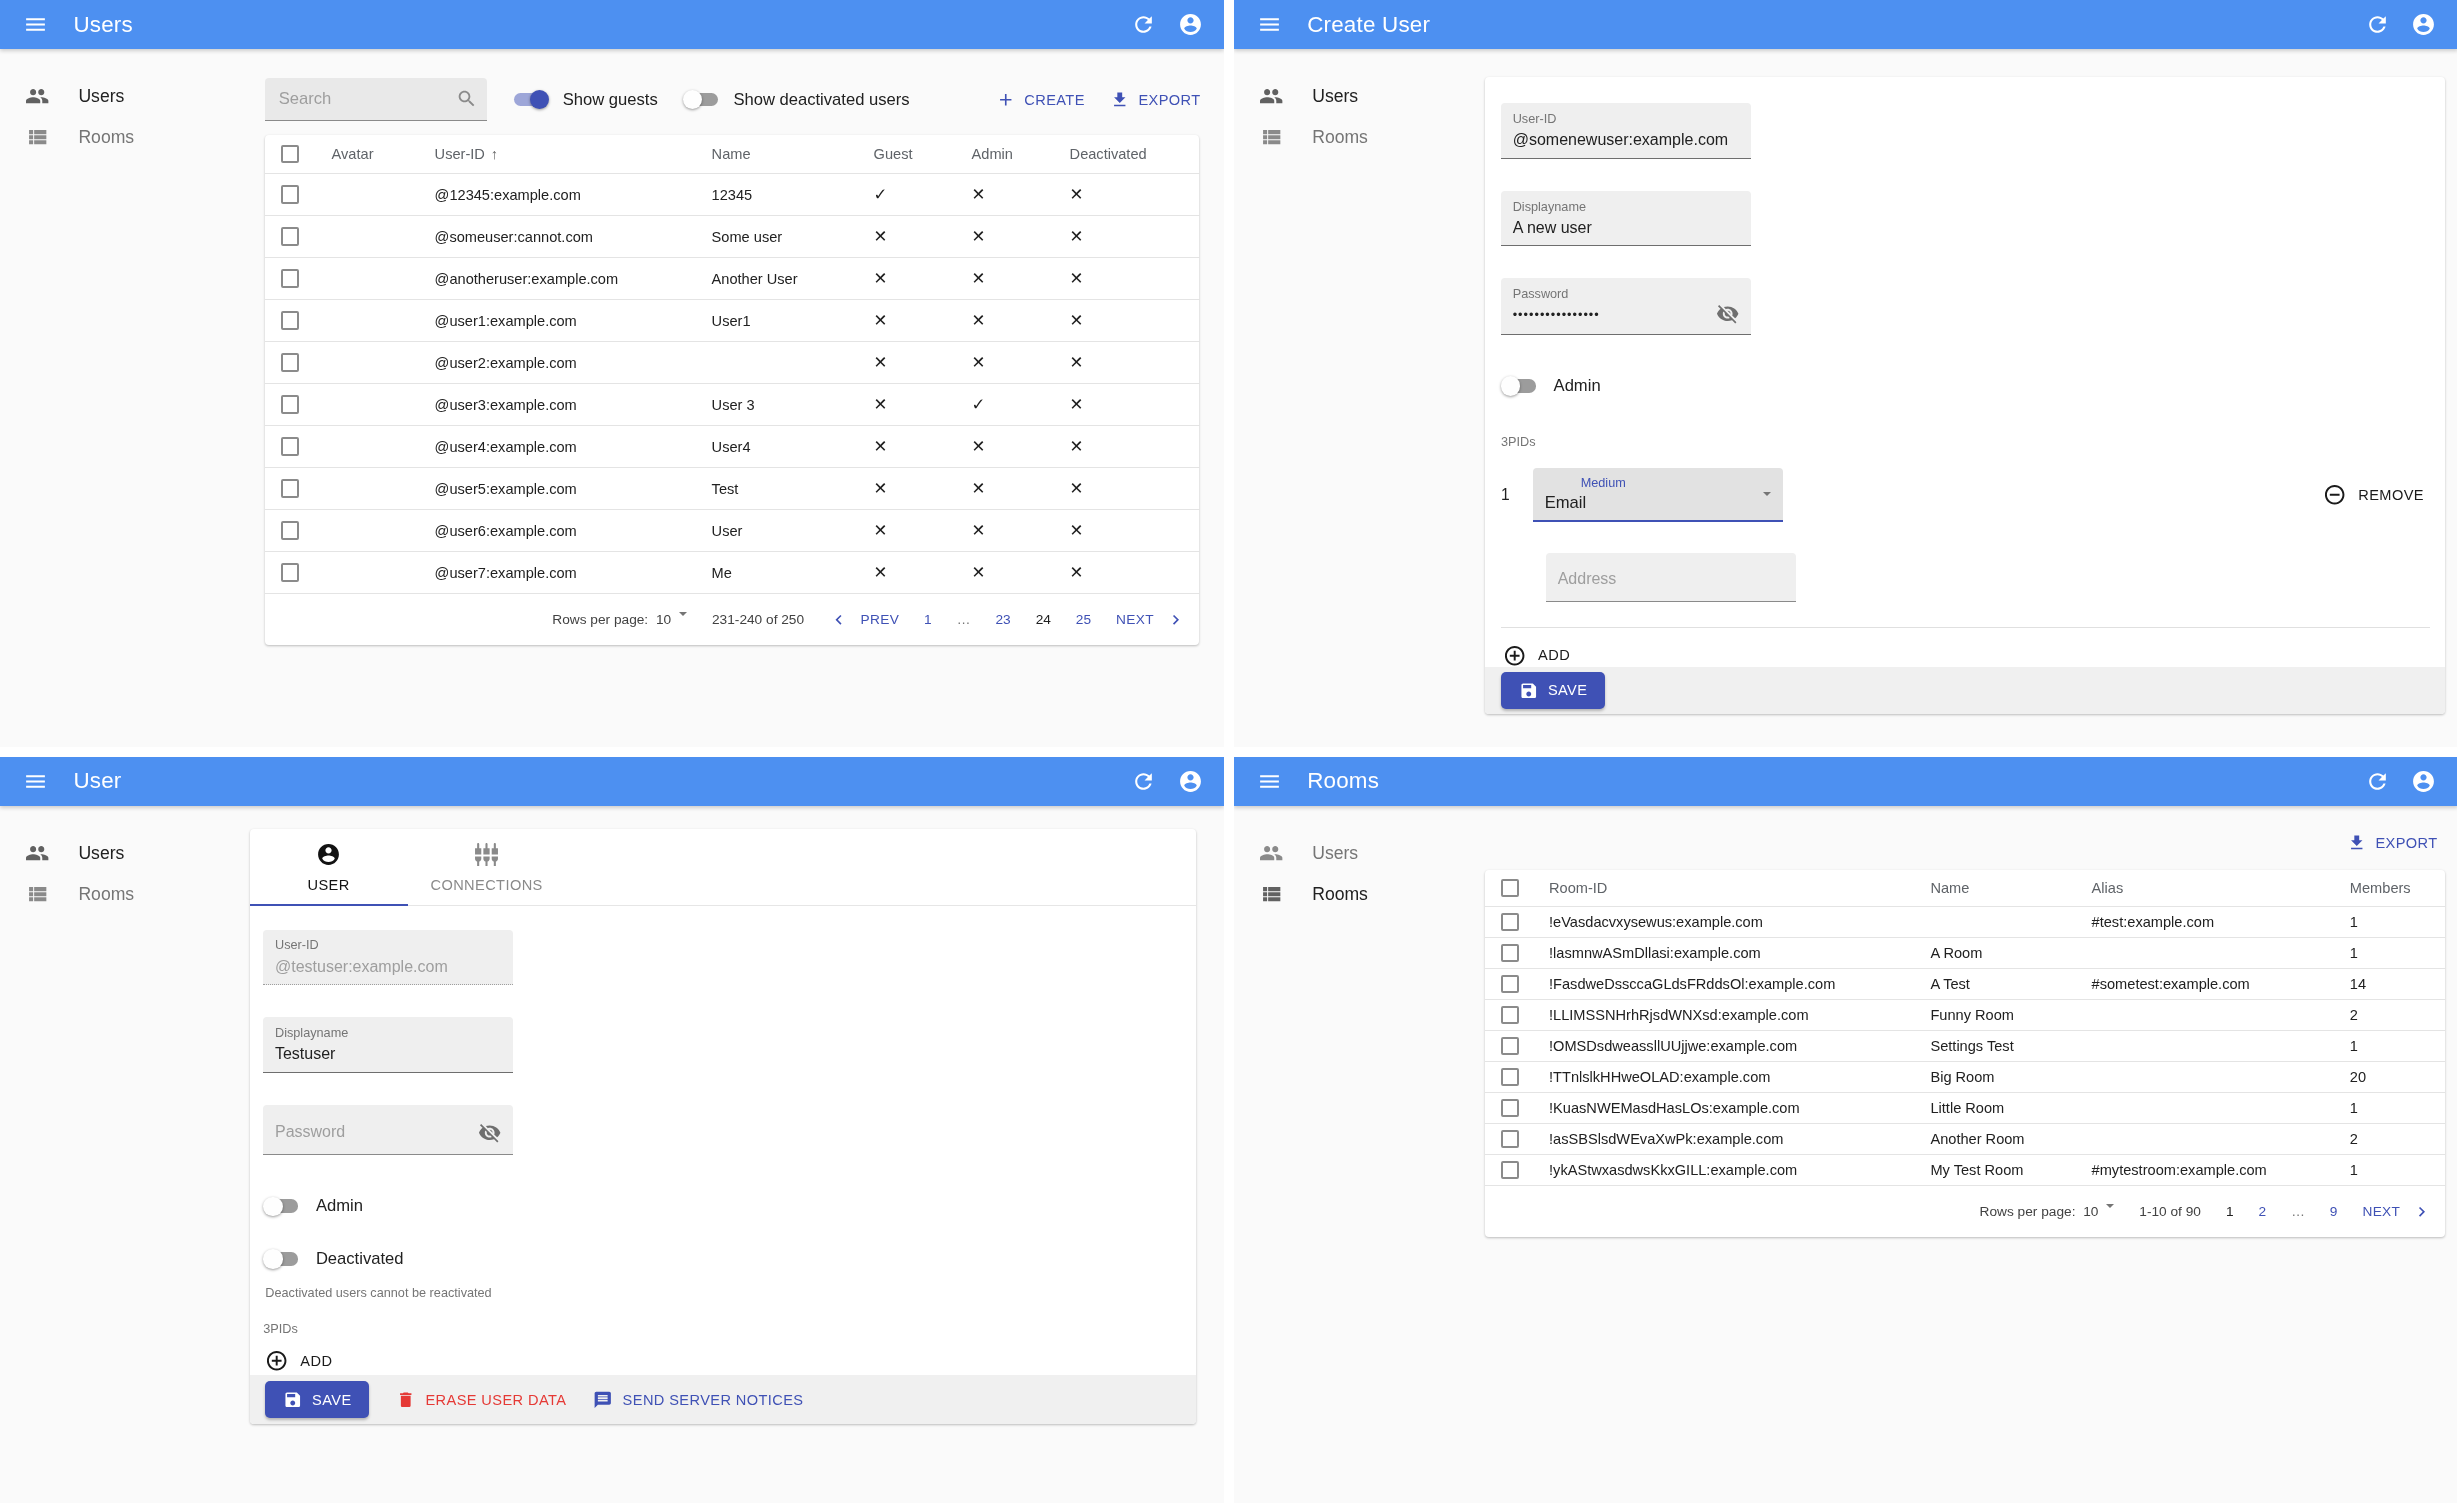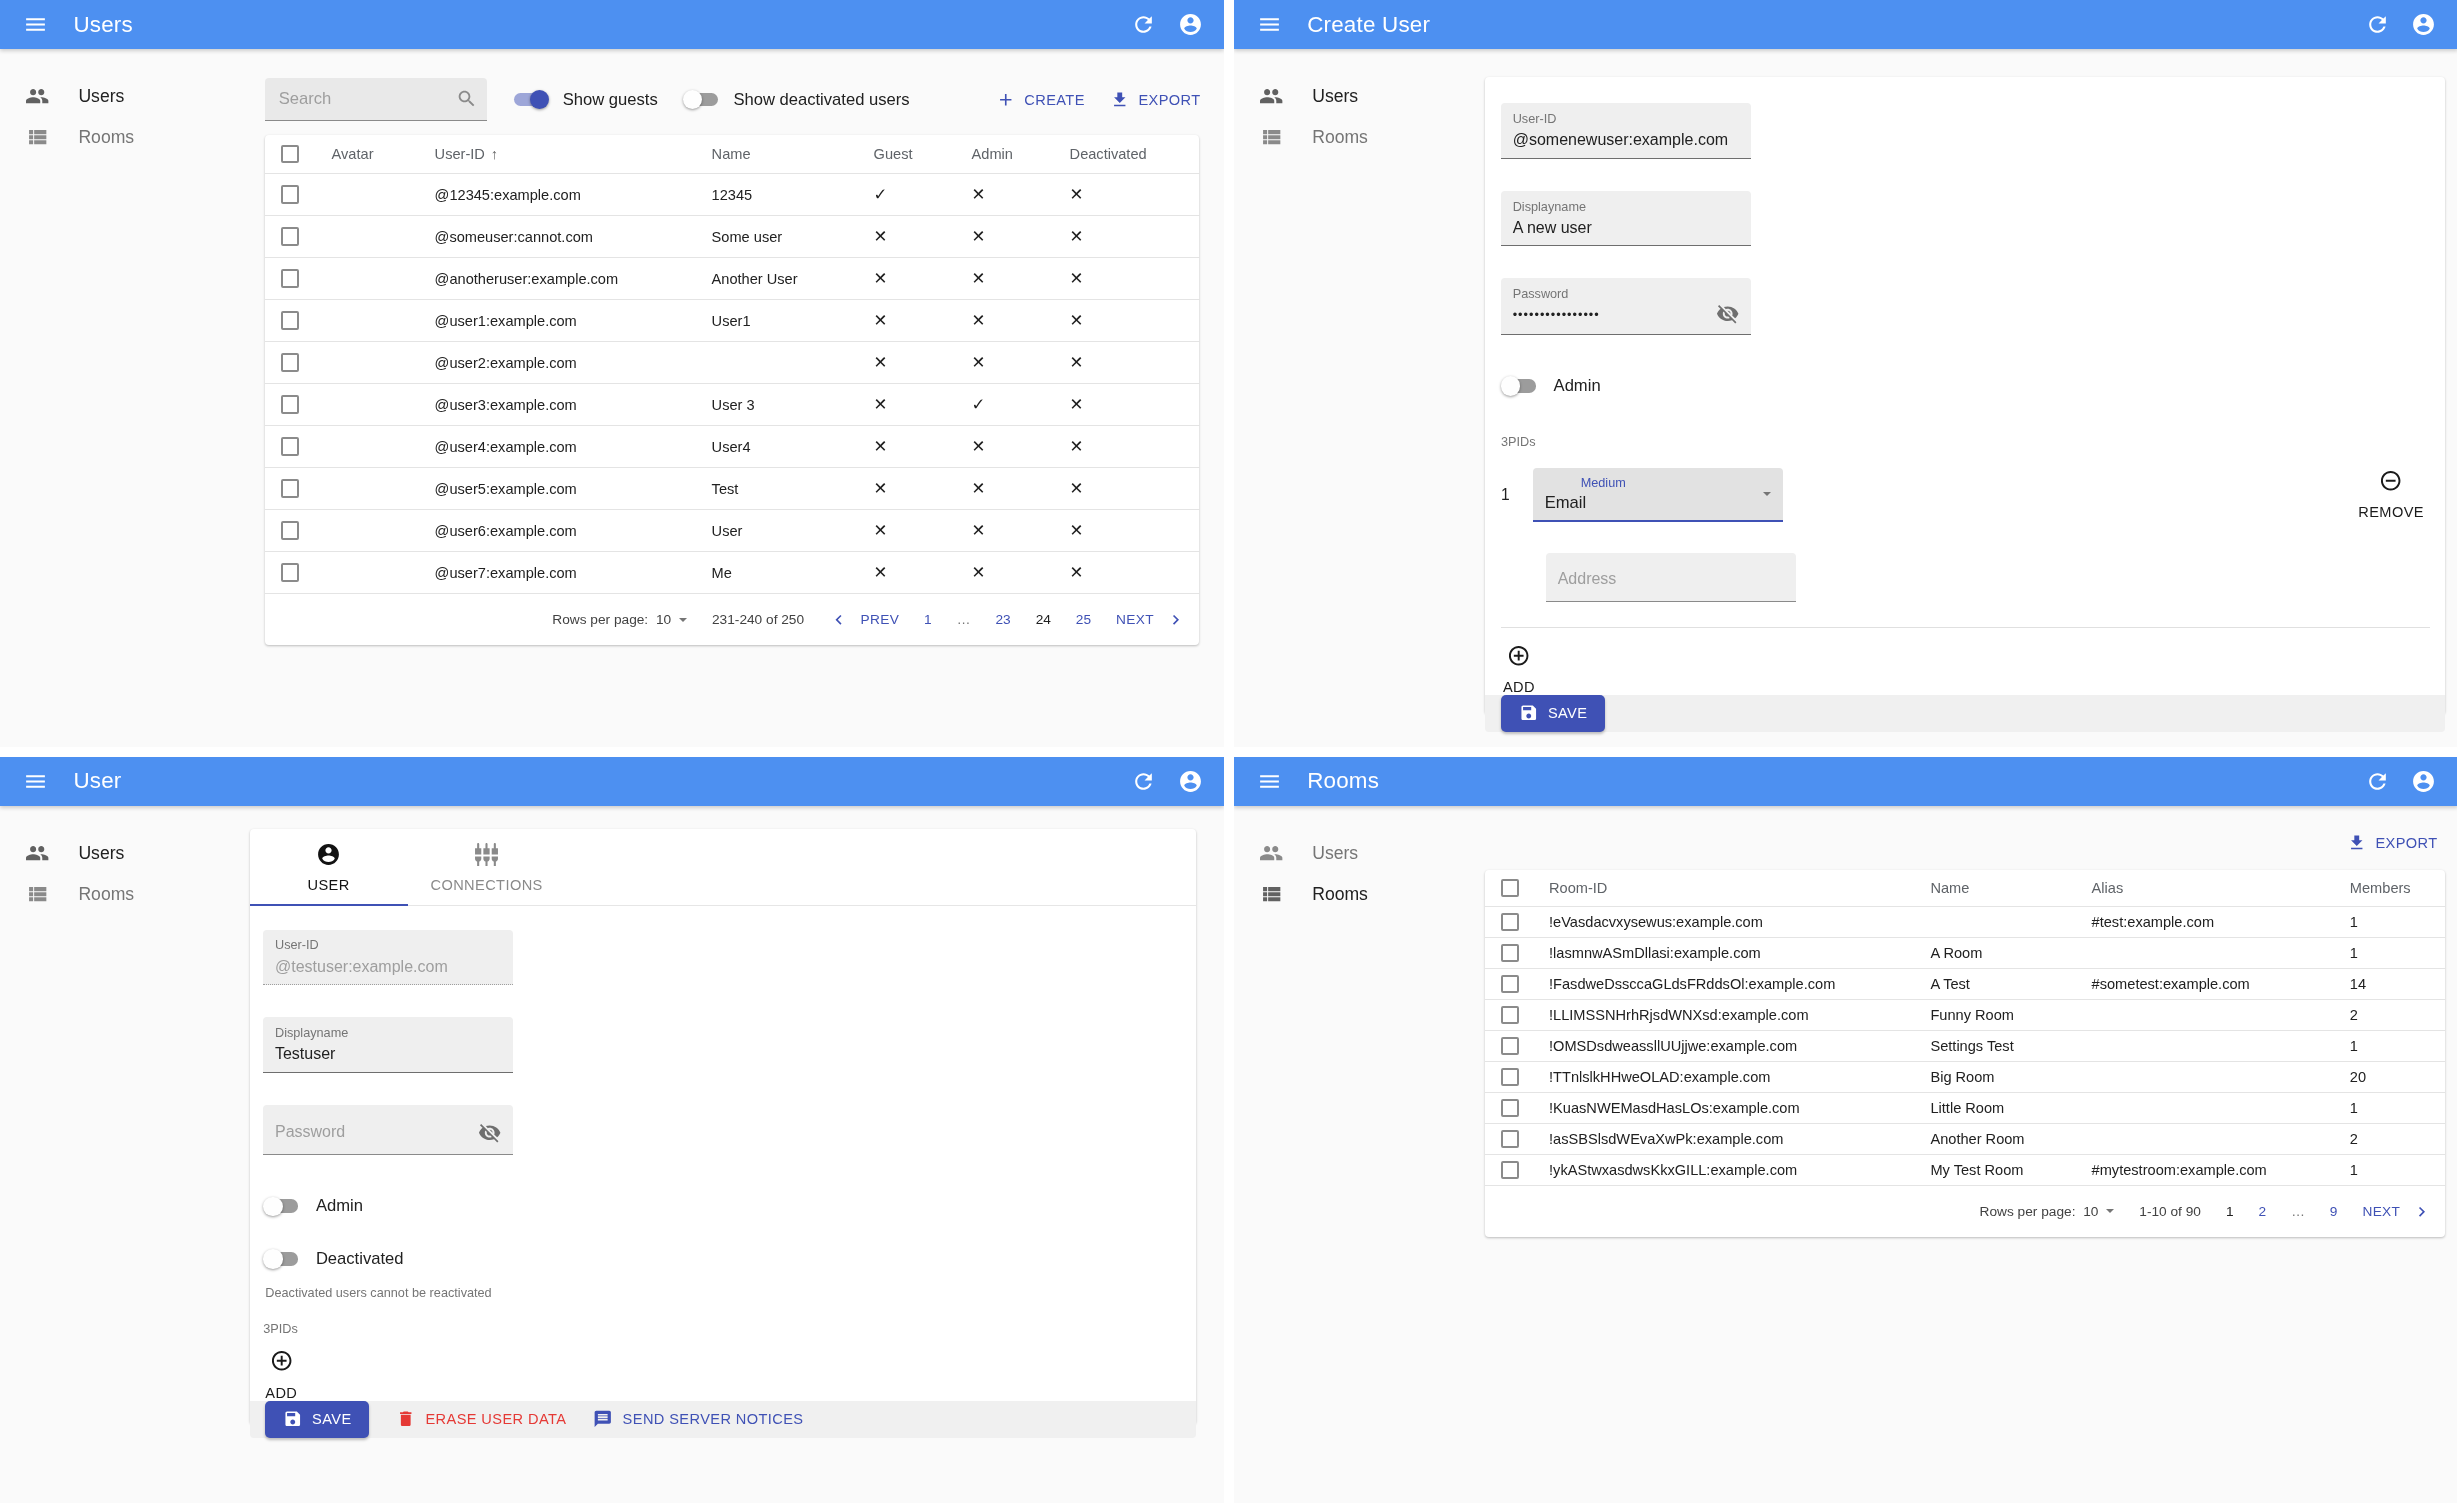--- a/index.html
+++ b/index.html
@@ -50,21 +50,21 @@
   .mark{font-size:16.6px; color:#1d1d1d;}
   .sortarrow{color:#616161; font-size:14.6px; margin-left:5.9px;}
 
   
   .pager{display:flex; align-items:center; justify-content:flex-end; gap:25px; height:51px; padding-right:13.7px; font-size:13.7px; color:#424242;}
   .pg-link{color:var(--primary); cursor:pointer;}
   .pg-cur{color:var(--ink);}
   .pg-gap{color:var(--muted);}
   .pg-btn{display:flex; align-items:center; gap:12px; color:var(--primary); font-weight:500; cursor:pointer; letter-spacing:0.3px;}
   .pg-btn .ic{width:19.5px; height:19.5px;}
-  .perpage{display:flex; align-items:center; gap:7.8px;}
+  .perpage{display:flex; gap:7.8px;}
   .caret{width:0; height:0; border-left:4.9px solid transparent; border-right:4.9px solid transparent; border-top:4.9px solid #757575; display:inline-block;}
 
   
   .filterbar{display:flex; align-items:center; margin-top:29px;}
   .searchbox{width:222px; height:43px; background:#e9e9e9; border-bottom:1px solid #8a8a8a; border-radius:3.9px 3.9px 0 0;
              display:flex; align-items:center; padding:0 9.8px 0 13.7px; cursor:text;}
   .searchbox .ph{flex:1; color:var(--faint); font-size:16.6px;}
   .searchbox .ic{width:21.5px; height:21.5px; color:#8a8a8a;}
   .switchrow{display:flex; align-items:flex-end; margin-left:25px; cursor:pointer;}
   .swlabel{font-size:16.6px; color:var(--ink); margin-left:13.7px;}
@@ -91,21 +91,21 @@
   .fieldrow{display:flex; align-items:center;}
   .eyeic{width:23.4px; height:23.4px; color:#6f6f6f; cursor:pointer; flex:0 0 23.4px;}
   .mb{margin-bottom:32px;}
   .caption{font-size:12.7px; color:var(--muted);}
   .selectbox{width:250px; background:#e2e2e2; border-radius:3.9px 3.9px 0 0; border-bottom:2px solid var(--primary);
              padding:7.8px 11.7px 6.8px; display:flex; align-items:center; cursor:pointer;}
   .selectbox .sinner{flex:1;}
   .selectbox .flabel{font-size:12.7px; color:var(--primary);padding-left:36px;}
   .selectbox .fvalue{font-size:16.6px; color:var(--ink); margin-top:2.9px;}
   .cbtn{display:flex; align-items:center; gap:11.7px; color:#1b1b1b; font-size:14.6px; font-weight:500;
-        letter-spacing:0.4px; cursor:pointer; background:none; border:none; font-family:inherit;flex-direction:column;}
+        letter-spacing:0.4px; cursor:pointer; background:none; border:none; font-family:inherit;}
   .cbtn .ic{width:23.4px; height:23.4px;}
   .savebtn{display:inline-flex; align-items:center; gap:9.8px; background:var(--primary); color:#fff; border:none;
            border-radius:5px; height:37px; padding:0 17.6px; font-size:14.6px; font-weight:500; letter-spacing:0.4px;
            font-family:inherit; cursor:pointer; box-shadow:0 2px 2.9px rgba(0,0,0,.25);}
   .savebtn .ic{width:19.5px; height:19.5px;}
   .formfooter{background:#f0f0f0; display:flex; align-items:center; padding:0 15.6px; border-radius:0 0 3.9px 3.9px;}
 
   
   .create-card{width:960px; margin:28px 0 0 17.6px; height:637px; display:flex; flex-direction:column;}
   .create-form{padding:26px 15.6px 0; flex:1;}

